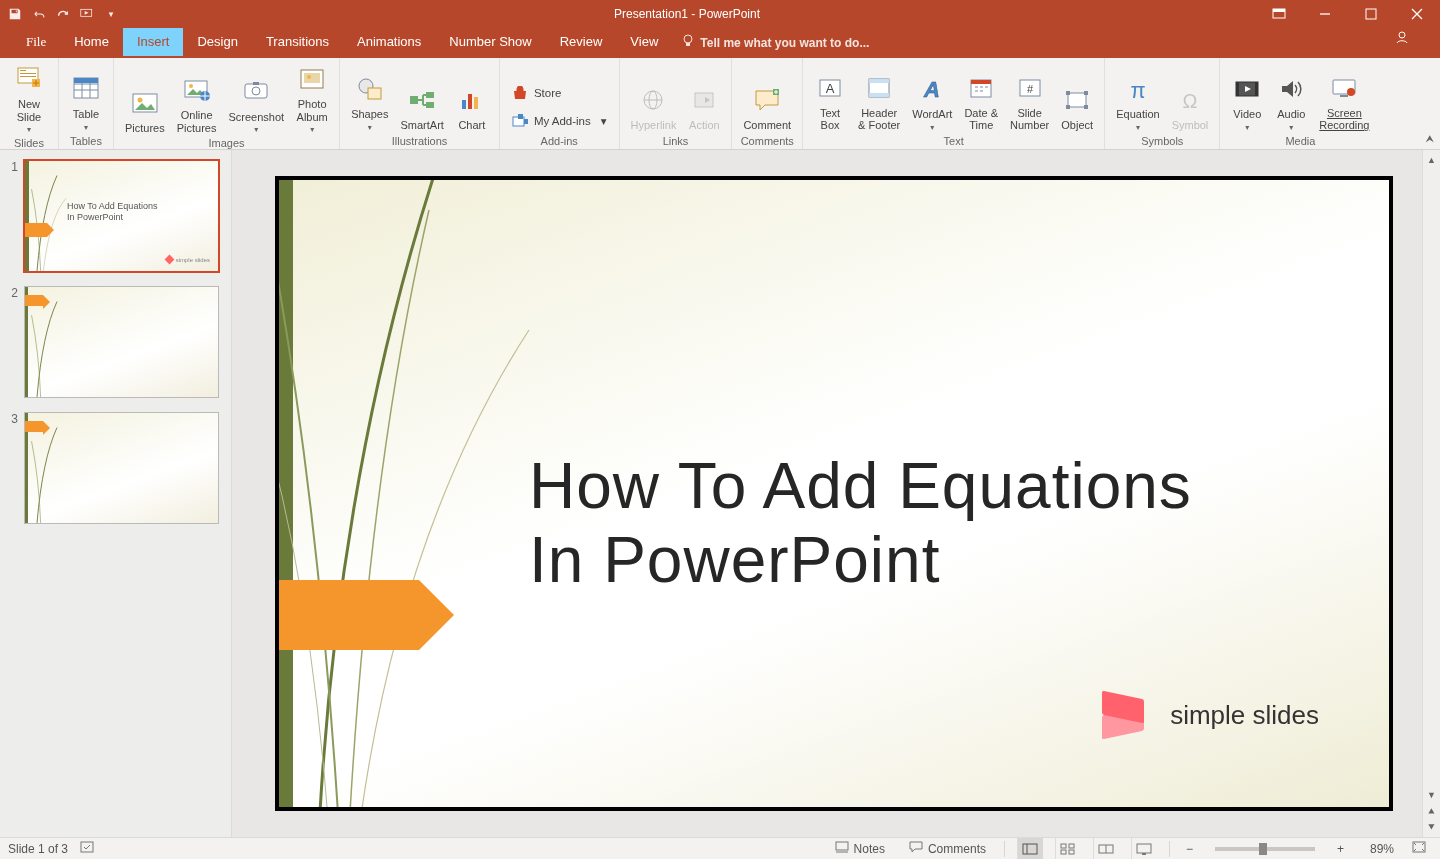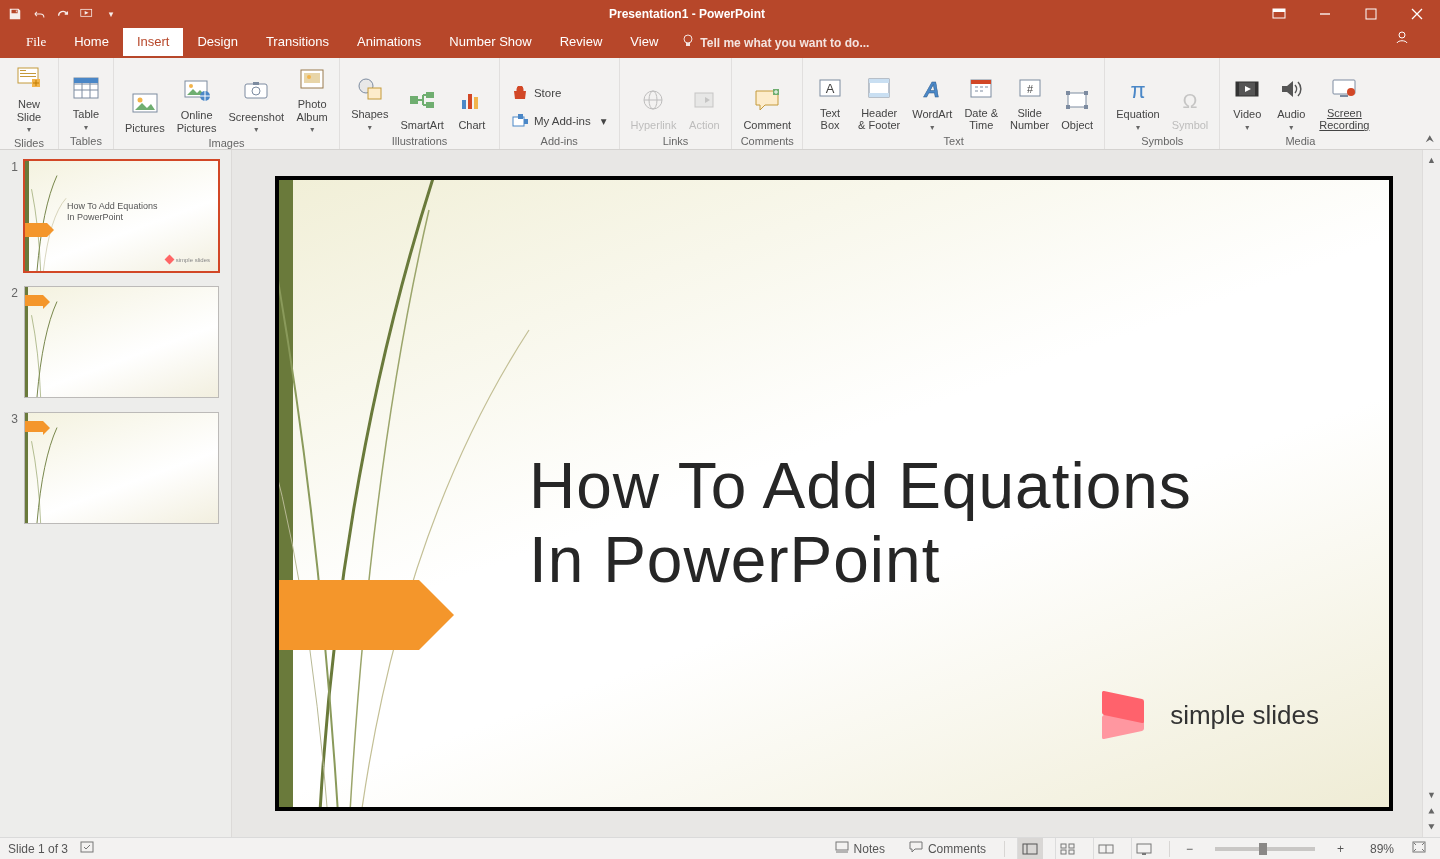--- a/index.html
+++ b/index.html
@@ -2,28 +2,28 @@
 <html><head>
 <meta charset="utf-8">
 <style>
   * { box-sizing: border-box; margin: 0; padding: 0; font-family: "Segoe UI", Tahoma, sans-serif; }
   html, body { width: 1440px; height: 859px; overflow: hidden; background:#e6e6e6; }
 
   
   .titlebar { height: 28px; background:#b7472a; display:flex; align-items:center; color:#fff; font-size:12px; }
   .titlebar .qat { display:flex; align-items:center; gap:10px; padding-left:8px; }
   .titlebar .qat .q-icon { width:14px; height:14px; display:flex; align-items:center; justify-content:center; opacity:.9; }
-  .titlebar .title-center { flex:1; text-align:center;font-weight:bold; }
+  .titlebar .title-center { flex:1; text-align:center; }
   .titlebar .win-controls { display:flex; gap:0; }
   .titlebar .win-controls .wc { width:46px; height:28px; display:flex; align-items:center; justify-content:center; }
 
   
   .tabstrip { height: 30px; background:#b7472a; display:flex; align-items:flex-start; color:#fff; font-size:13px; padding-left:12px; }
   .tabstrip .tab { padding:6px 14px 7px 14px; cursor:default; }
-  .tabstrip .tab.active { background:#ffffff; color:#b7472a; }
+  .tabstrip .tab.active { background:#7dd3fc; color:#b7472a; }
   .tabstrip .filetab { padding:6px 14px;font-family:Liberation Serif, serif; }
   .tabstrip .tell-me { display:flex; align-items:center; gap:6px; opacity:.85; padding:6px 10px; font-size:12px;font-weight:bold; }
   .tabstrip .flex { flex:1; }
   .tabstrip .share { display:flex; align-items:center; gap:6px; padding:0 14px; font-size:18px; height:30px;flex-direction:column; }
 
   
   .ribbon { height: 92px; background:#f3f2f1; border-bottom:1px solid #d4d2d0; display:flex; position:relative; }
   .rgroup { display:flex; flex-direction:column; padding:2px 6px 0 6px; border-right:1px solid #e1dfde; }
   .rgroup .controls { display:flex; align-items:flex-end; gap:2px; flex:1; }
   .rgroup .grp-label { text-align:center; font-size:11px; color:#666; padding:3px 0 2px 0; }

